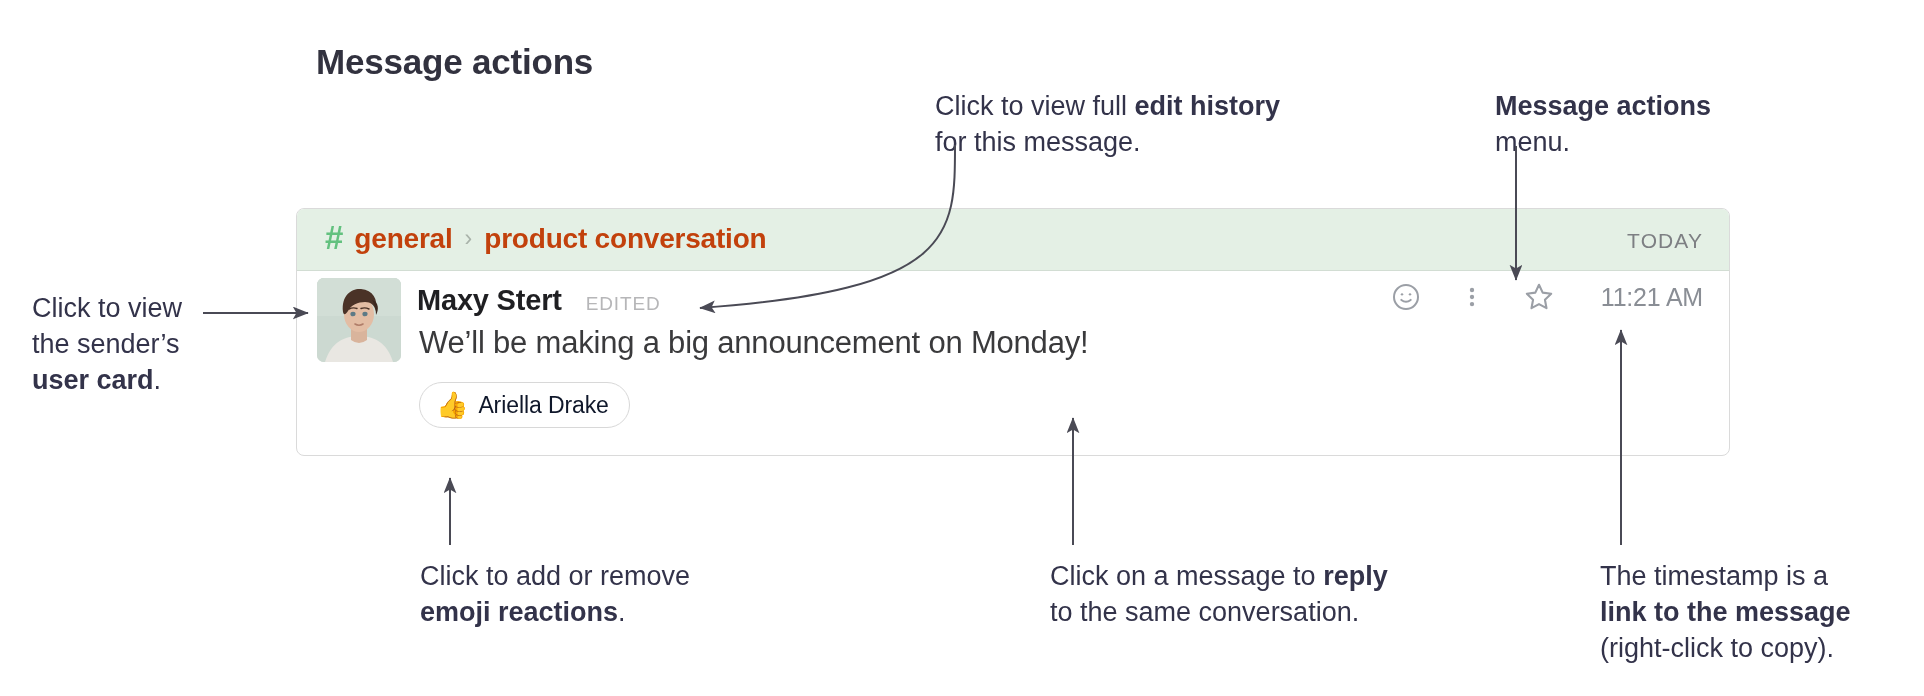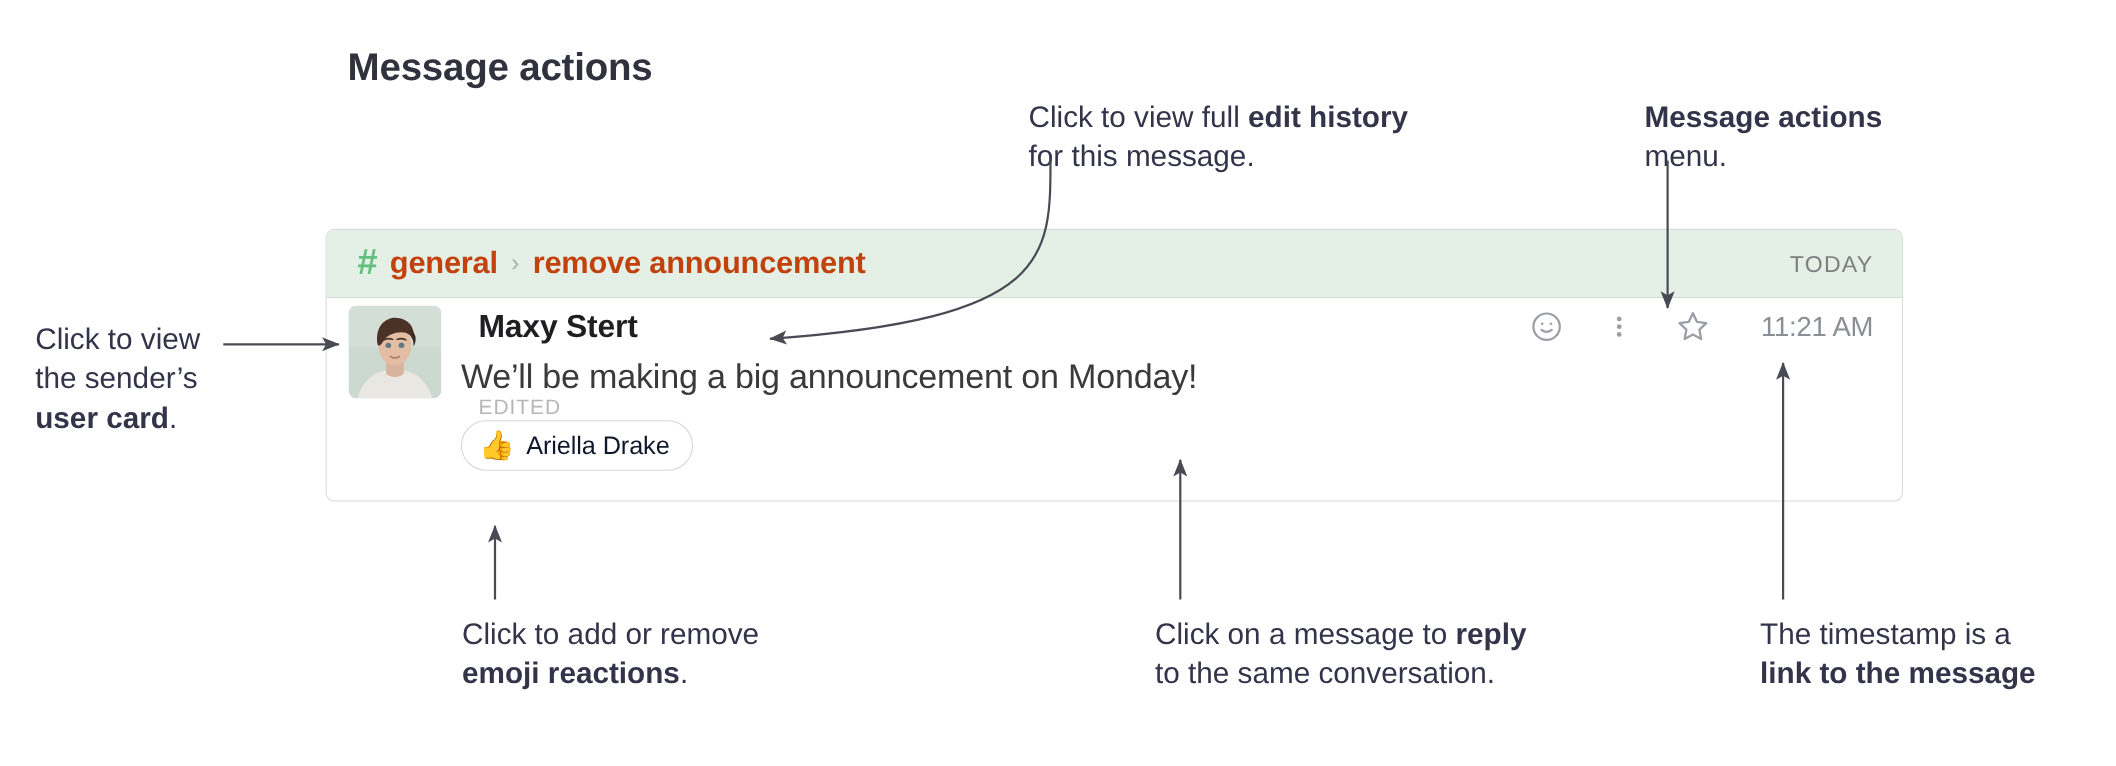--- a/index.html
+++ b/index.html
@@ -101,27 +101,26 @@
     width: 84px;
     height: 84px;
     border-radius: 7px;
     overflow: hidden;
     background: #cdd9cf;
   }
   #avatar svg { display: block; width: 84px; height: 84px; }
 
   #sender-row {
     position: absolute;
-    left: 138px;
+    left: 120px;
     top: 72px;
     display: flex;
     align-items: baseline;
-    gap: 34px;
-    white-space: nowrap;
-    flex-direction: column;
+    gap: 24px;
+    white-space: nowrap;
   }
   #sender-name {
     font-size: 29px;
     font-weight: 700;
     color: #1f1f22;
     letter-spacing: -0.2px;
   }
   #edited-badge {
     font-size: 19px;
     letter-spacing: 0.9px;
@@ -213,21 +212,21 @@
 <div id="page-title">Message actions</div>
 
 <div id="message-card">
 
   <div id="card-header">
 
     <div id="breadcrumb">
       <span class="hash-icon">#</span>
       <span class="crumb-text">general</span>
       <span class="crumb-sep">›</span>
-      <span class="crumb-text">remove announcement</span>
+      <span class="crumb-text">product conversation</span>
     </div>
 
     <div id="today-label">TODAY</div>
   </div>
 
   <div id="avatar">
     <svg viewBox="0 0 84 84" xmlns="http://www.w3.org/2000/svg" aria-hidden="true">
       <rect x="0" y="0" width="84" height="84" fill="#ccd9d1"></rect>
       <rect x="0" y="0" width="84" height="38" fill="#d2ded6"></rect>
 
@@ -313,20 +312,21 @@
 </div>
 
 <div class="annotation" id="anno-reply">
   <div><span>Click on a message to </span><b>reply</b></div>
   <div>to the same conversation.</div>
 </div>
 
 <div class="annotation" id="anno-timestamp">
   <div>The timestamp is a</div>
   <div><b>link to the message</b></div>
+  <div>(right-click to copy).</div>
 </div>
 
 <svg id="connectors" viewBox="0 0 1924 696" xmlns="http://www.w3.org/2000/svg">
   <defs>
     <marker id="arrowhead" markerWidth="9" markerHeight="9" refX="7.6" refY="3.2" orient="auto" markerUnits="strokeWidth">
       <path d="M0,0 L8,3.2 L0,6.4 L1.8,3.2 z" fill="#4a4a55"></path>
     </marker>
   </defs>
 
   <g>

